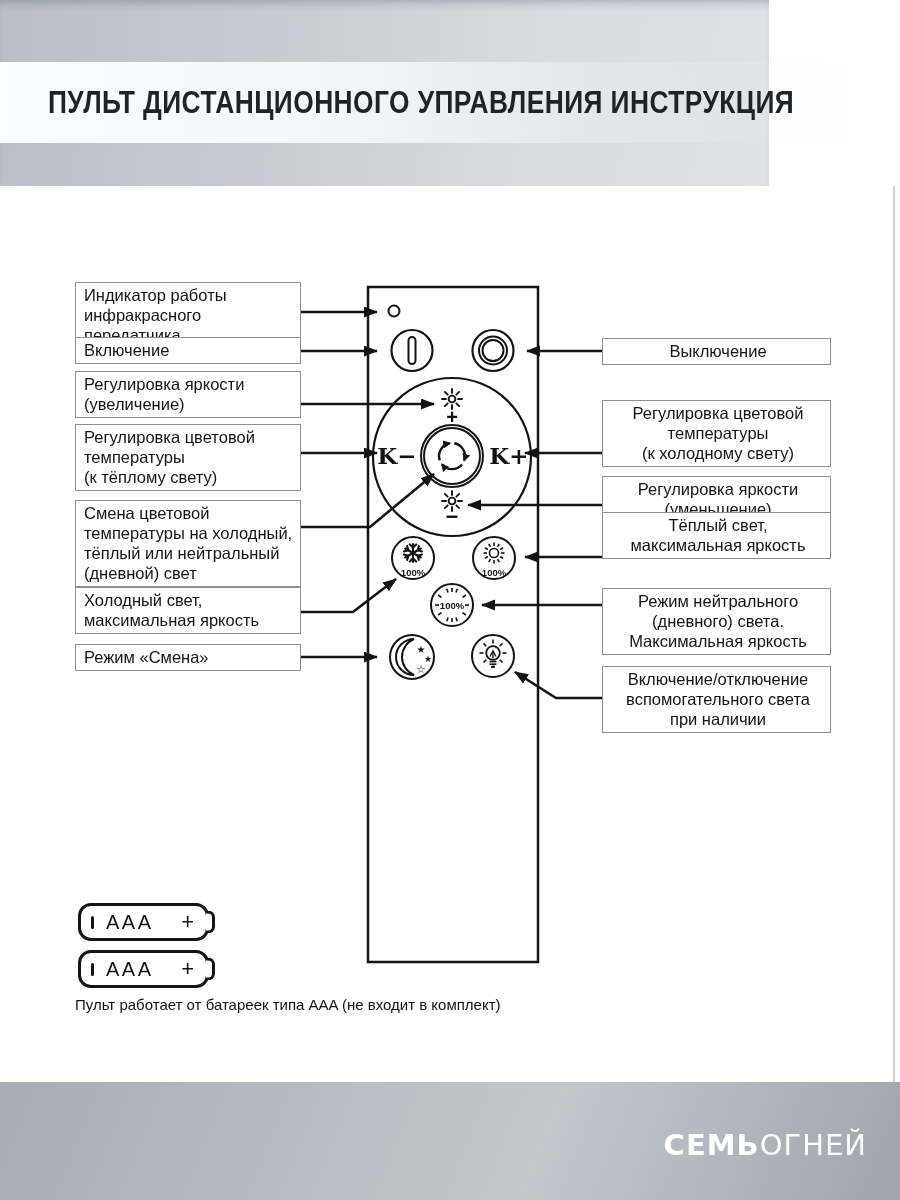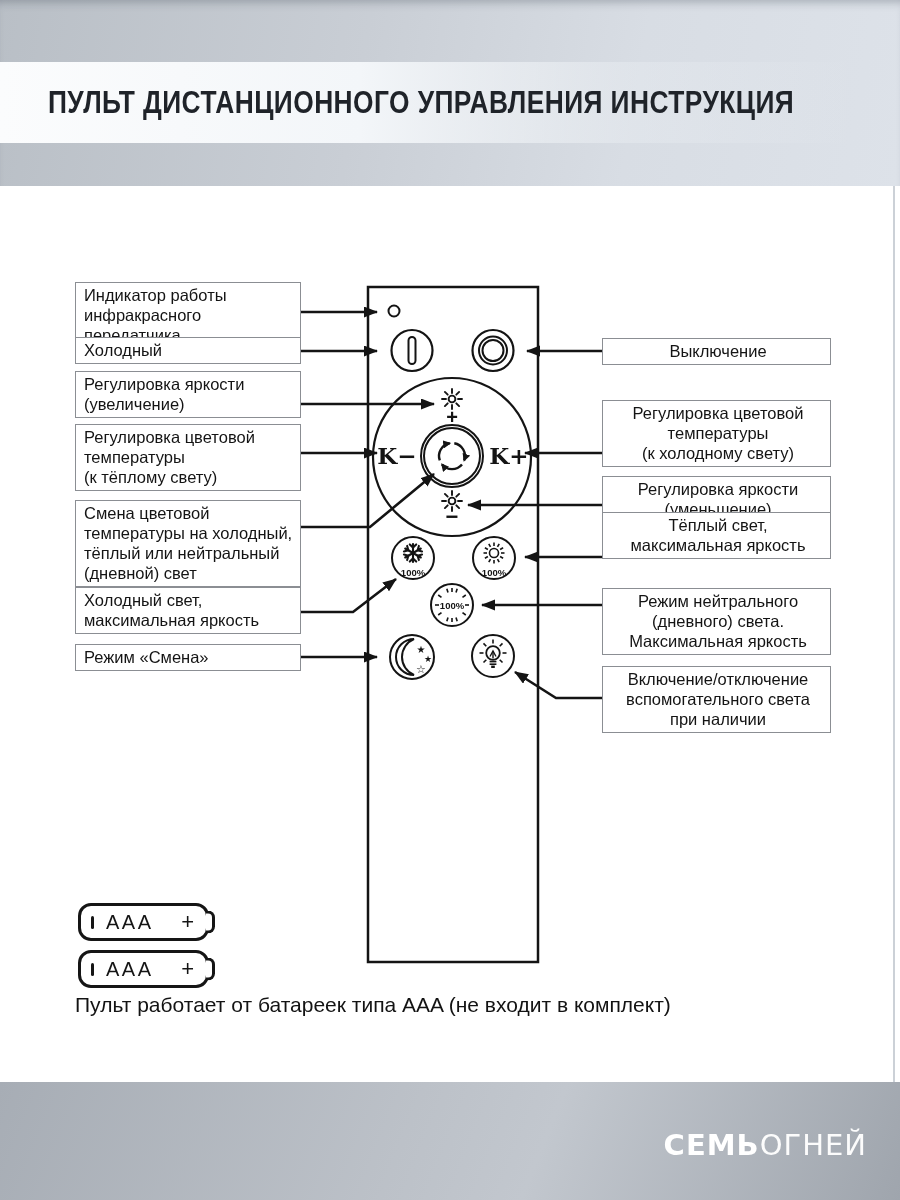--- a/index.html
+++ b/index.html
@@ -1,19 +1,19 @@
 <!DOCTYPE html>
 <html><head>
 <meta charset="utf-8">
 <style>
   html,body{margin:0;padding:0;background:#fff;}
   #page{position:relative;width:900px;height:1200px;overflow:hidden;background:#fff;
         font-family:"Liberation Sans",sans-serif;}
   
-  .header{position:absolute;left:0;top:0;width:900px;height:186px;
+  .header{position:absolute;left:0;top:0;width:769px;height:186px;
           background:linear-gradient(100deg,#b9bfc6 0%,#c9ced5 40%,#d8dde4 70%,#dde2e9 100%);
           box-shadow:inset 0 8px 10px -6px rgba(60,70,82,.35);}
   .title-strip{position:absolute;left:0;top:62px;width:900px;height:81px;
           background:linear-gradient(to right,#fbfcfd 0%,#f3f6f9 40%,rgba(238,242,246,.35) 70%,rgba(230,235,241,0) 95%);}
   .page-title{position:absolute;left:48px;top:62px;height:81px;display:flex;align-items:center;
           font-weight:bold;font-size:31px;color:#1f2329;letter-spacing:.5px;white-space:nowrap;
           transform:scaleX(.85);transform-origin:0 50%;}
   
   .footer{position:absolute;left:0;top:1082px;width:900px;height:118px;
           background:linear-gradient(112deg,#a7adb5 0%,#bcc1c8 45%,#c2c7ce 60%,#9fa5ad 100%);}
@@ -29,21 +29,21 @@
   .lb{left:75px;width:226px;}
   .rb{left:602px;width:229px;text-align:center;}
   
   .battery{position:absolute;left:78px;width:131px;height:38px;border:3px solid #151515;
            border-radius:13px;display:flex;align-items:center;background:#fff;box-sizing:border-box;}
   .battery .neg{width:3px;height:13px;background:#151515;border-radius:2px;margin-left:10px;}
   .battery .typ{font-size:20px;letter-spacing:2.5px;color:#151515;margin-left:12px;}
   .battery .pos{margin-left:auto;margin-right:12px;font-size:22px;color:#151515;}
   .battery .nub{position:absolute;right:-9px;top:50%;transform:translateY(-50%);width:6px;height:17px;
            border:3px solid #151515;border-left:none;border-radius:0 7px 7px 0;background:#fff;}
-  .bat-note{position:absolute;left:75px;top:995px;font-size:21px;line-height:20px;color:#131313;}
+  .bat-note{position:absolute;left:75px;top:995px;font-size:15px;line-height:20px;color:#131313;}
   .svgtxt{font-family:"Liberation Sans",sans-serif;}
   .ktxt{font-family:"DejaVu Serif",serif;font-weight:bold;}
 </style>
 </head>
 <body>
 
 <div id="page">
 
   <div class="header">
     <div class="title-strip"></div>
@@ -199,21 +199,21 @@
       <line x1="602" y1="453" x2="525" y2="453" marker-end="url(#ah)"></line>
       <line x1="602" y1="505" x2="468" y2="505" marker-end="url(#ah)"></line>
       <line x1="602" y1="557" x2="525" y2="557" marker-end="url(#ah)"></line>
       <line x1="602" y1="605" x2="482" y2="605" marker-end="url(#ah)"></line>
       <polyline points="602,698 556,698 515,672" marker-end="url(#ah)"></polyline>
     </g>
   </svg>
 
   <div class="lbox lb" style="top:282px">Индикатор работы
 инфракрасного передатчика</div>
-  <div class="lbox lb" style="top:337px">Холодный</div>
+  <div class="lbox lb" style="top:337px">Включение</div>
   <div class="lbox lb" style="top:371px">Регулировка яркости
 (увеличение)</div>
   <div class="lbox lb" style="top:424px">Регулировка цветовой
 температуры
 (к тёплому свету)</div>
   <div class="lbox lb" style="top:500px">Смена цветовой
 температуры на холодный,
 тёплый или нейтральный
 (дневной) свет</div>
   <div class="lbox lb" style="top:587px">Холодный свет,

